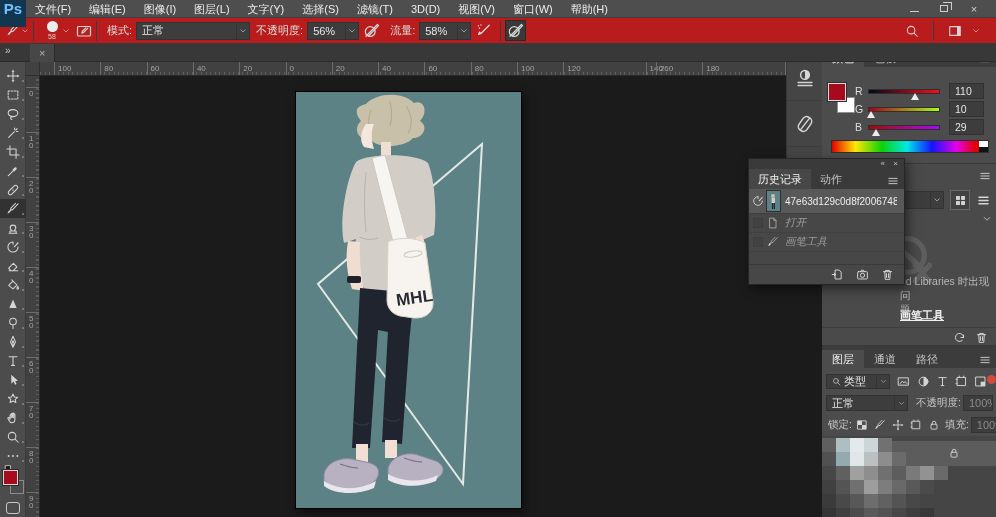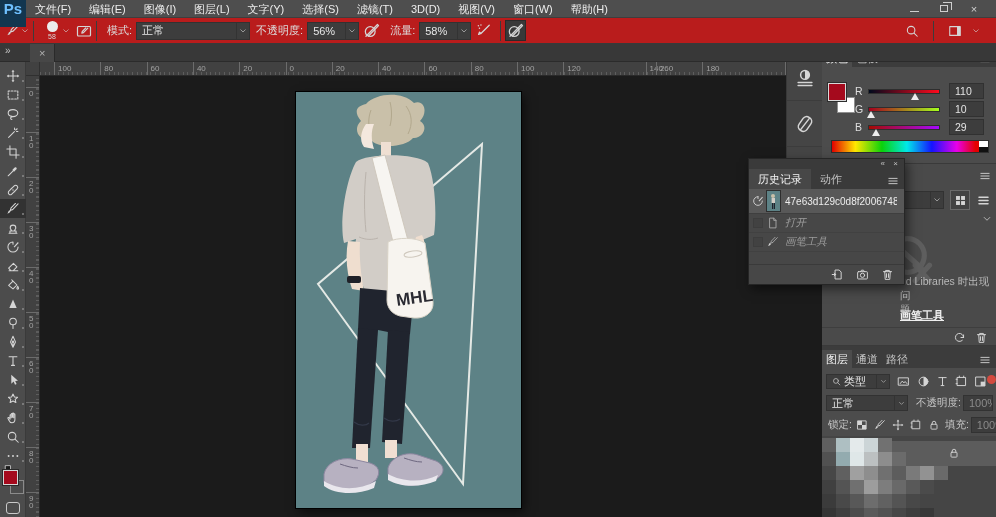--- a/index.html
+++ b/index.html
@@ -74,21 +74,21 @@
   .pasteboard { position:absolute; left:40px; top:76px; width:746px; height:441px; background:#1b1b1b; }
   .canvas { position:absolute; left:256px; top:16px; width:225px; height:416px; display:block;
     box-shadow:0 0 0 1px #000, 3px 4px 10px rgba(0,0,0,.6); }
   
   .dock { position:absolute; left:786px; top:45px; width:36px; height:118px; background:#454545;
     border-left:1px solid #383838; z-index:10; }
   .dock-top { height:10px; background:#3c3c3c; text-align:center; font-size:8px; line-height:9px; color:#b7b7b7; letter-spacing:-1px; }
   .dock-btn { height:46px; display:flex; align-items:center; justify-content:center; border-bottom:1px solid #3c3c3c; }
   .panel { position:absolute; left:822px; width:174px; background:#4c4c4c; z-index:10; }
   .panel-tabs { height:22px; background:#3c3c3c; display:flex; align-items:flex-end; position:relative; }
-  .ptab { height:18px; padding:0 4px; font-size:11px; line-height:18px; color:#c4c4c4; white-space:nowrap; }
+  .ptab { height:18px; padding:0 10px; font-size:11px; line-height:18px; color:#c4c4c4; white-space:nowrap; }
   .ptab.active { background:#4c4c4c; color:#f2f2f2; }
   .panel-menu { position:absolute; right:5px; top:8px; }
   .panel-expand { position:absolute; right:4px; top:0; font-size:8px; color:#b7b7b7; letter-spacing:-1px; }
   
   .color-panel { top:45px; height:118px; }
   .cp-fg { position:absolute; left:6px; top:38px; width:18px; height:18px; border:1px solid #d9d9d9; box-shadow:0 0 0 1px #2e2e2e; z-index:2; }
   .cp-bg { position:absolute; left:15px; top:52px; width:18px; height:16px; background:#fff; border:1px solid #8f8f8f; }
   .ch-row { position:absolute; left:0; width:174px; height:18px; }
   .ch-label { position:absolute; left:33px; top:2px; font-size:10.5px; color:#dedede; }
   .ch-track { position:absolute; left:46px; top:6px; width:72px; height:5px; border:1px solid #2e2e2e; }

